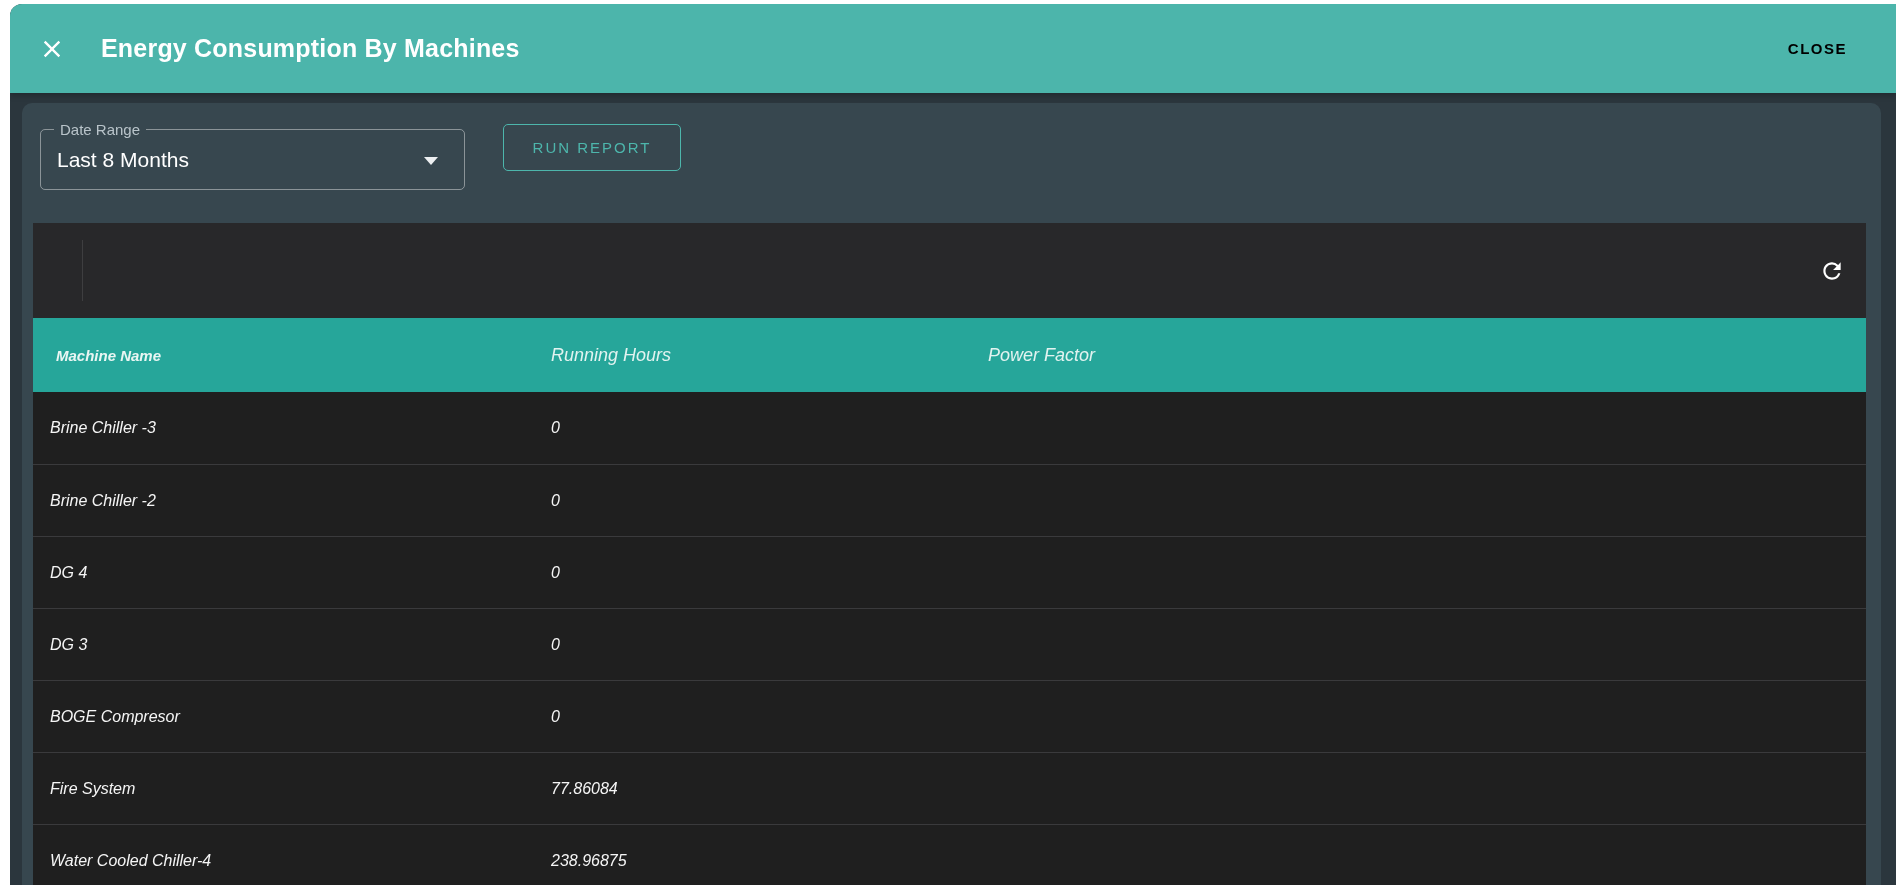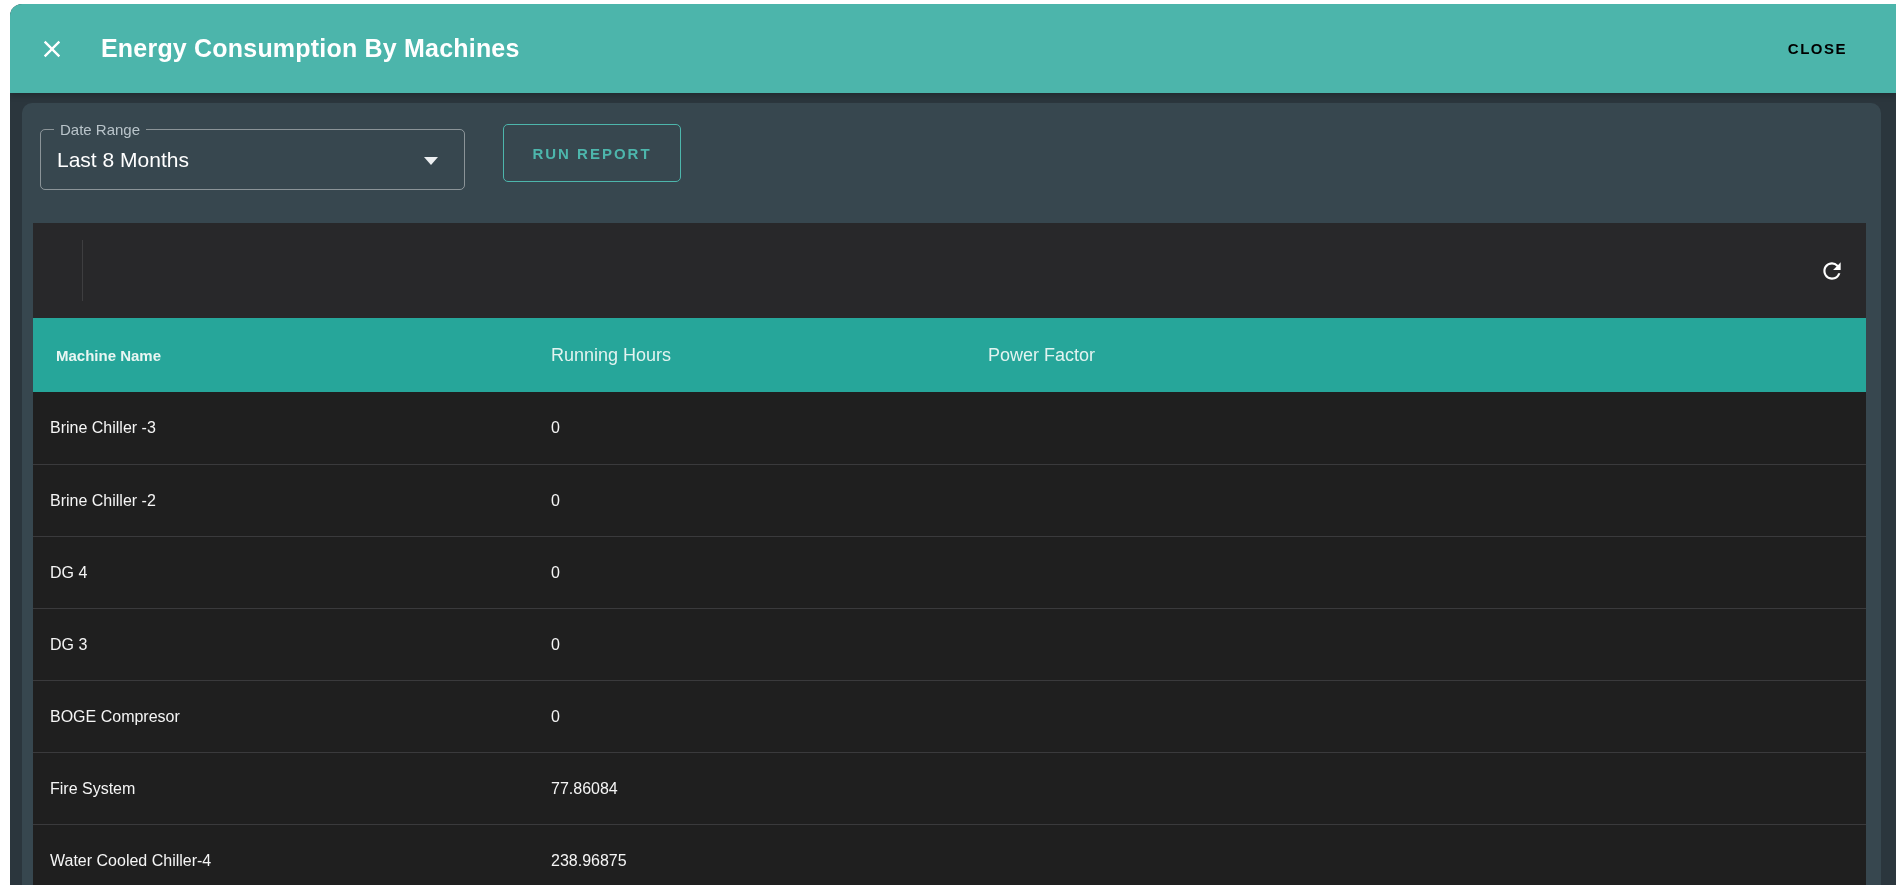--- a/index.html
+++ b/index.html
@@ -64,45 +64,46 @@
     padding-left:16px; font-size:21px; color:#ffffff;
   }
   .caret {
     position:absolute; right:26px; top:27px;
     width:0; height:0;
     border-left:7px solid transparent; border-right:7px solid transparent;
     border-top:8px solid #eceff1;
   }
 
   .run-btn {
-    position:absolute; left:481px; top:21px; width:178px; height:58px;
+    position:absolute; left:481px; top:21px; width:178px; height:47px;
     background:transparent; cursor:pointer;
     border:1px solid var(--c-accent,#4DB6AC); border-radius:5px;
     color:var(--c-accent,#4DB6AC);
-    font-family:inherit; font-size:15px; font-weight:700; letter-spacing:2px;
+    font-family:inherit; font-size:15px; font-weight:400; letter-spacing:2px;
   }
 
   
   .card {
     position:absolute; left:11px; top:120px; width:1833px; height:705px;
     background:var(--c-card,#1F1F1F);
   }
   .toolbar {
     position:relative; height:95px; background:var(--c-toolbar,#28282A);
     display:flex; align-items:center; justify-content:flex-end;
     padding-right:12px;
   }
   .toolbar-divider {
     position:absolute; left:49px; top:17px; width:1px; height:61px;
     background:#3E3E40;
   }
   .grid-row {
     display:grid;
     grid-template-columns:518px 437px 473px 405px;
     align-items:center;
+    font-style:italic;
   }
   .head-row {
     height:74px; background:var(--c-gridhead,#26A69A);
   }
   .head-row .hc { color:#e2f3f0; font-size:18px; font-weight:400; cursor:pointer; }
   .head-row .hc.first { padding-left:23px; font-size:15px; font-weight:700; color:#e9f6f3; }
   .body-row {
     height:72px; color:#f5f5f5; font-size:16px;
   }
   .body-row + .body-row { border-top:1px solid #3A3A3C; }

